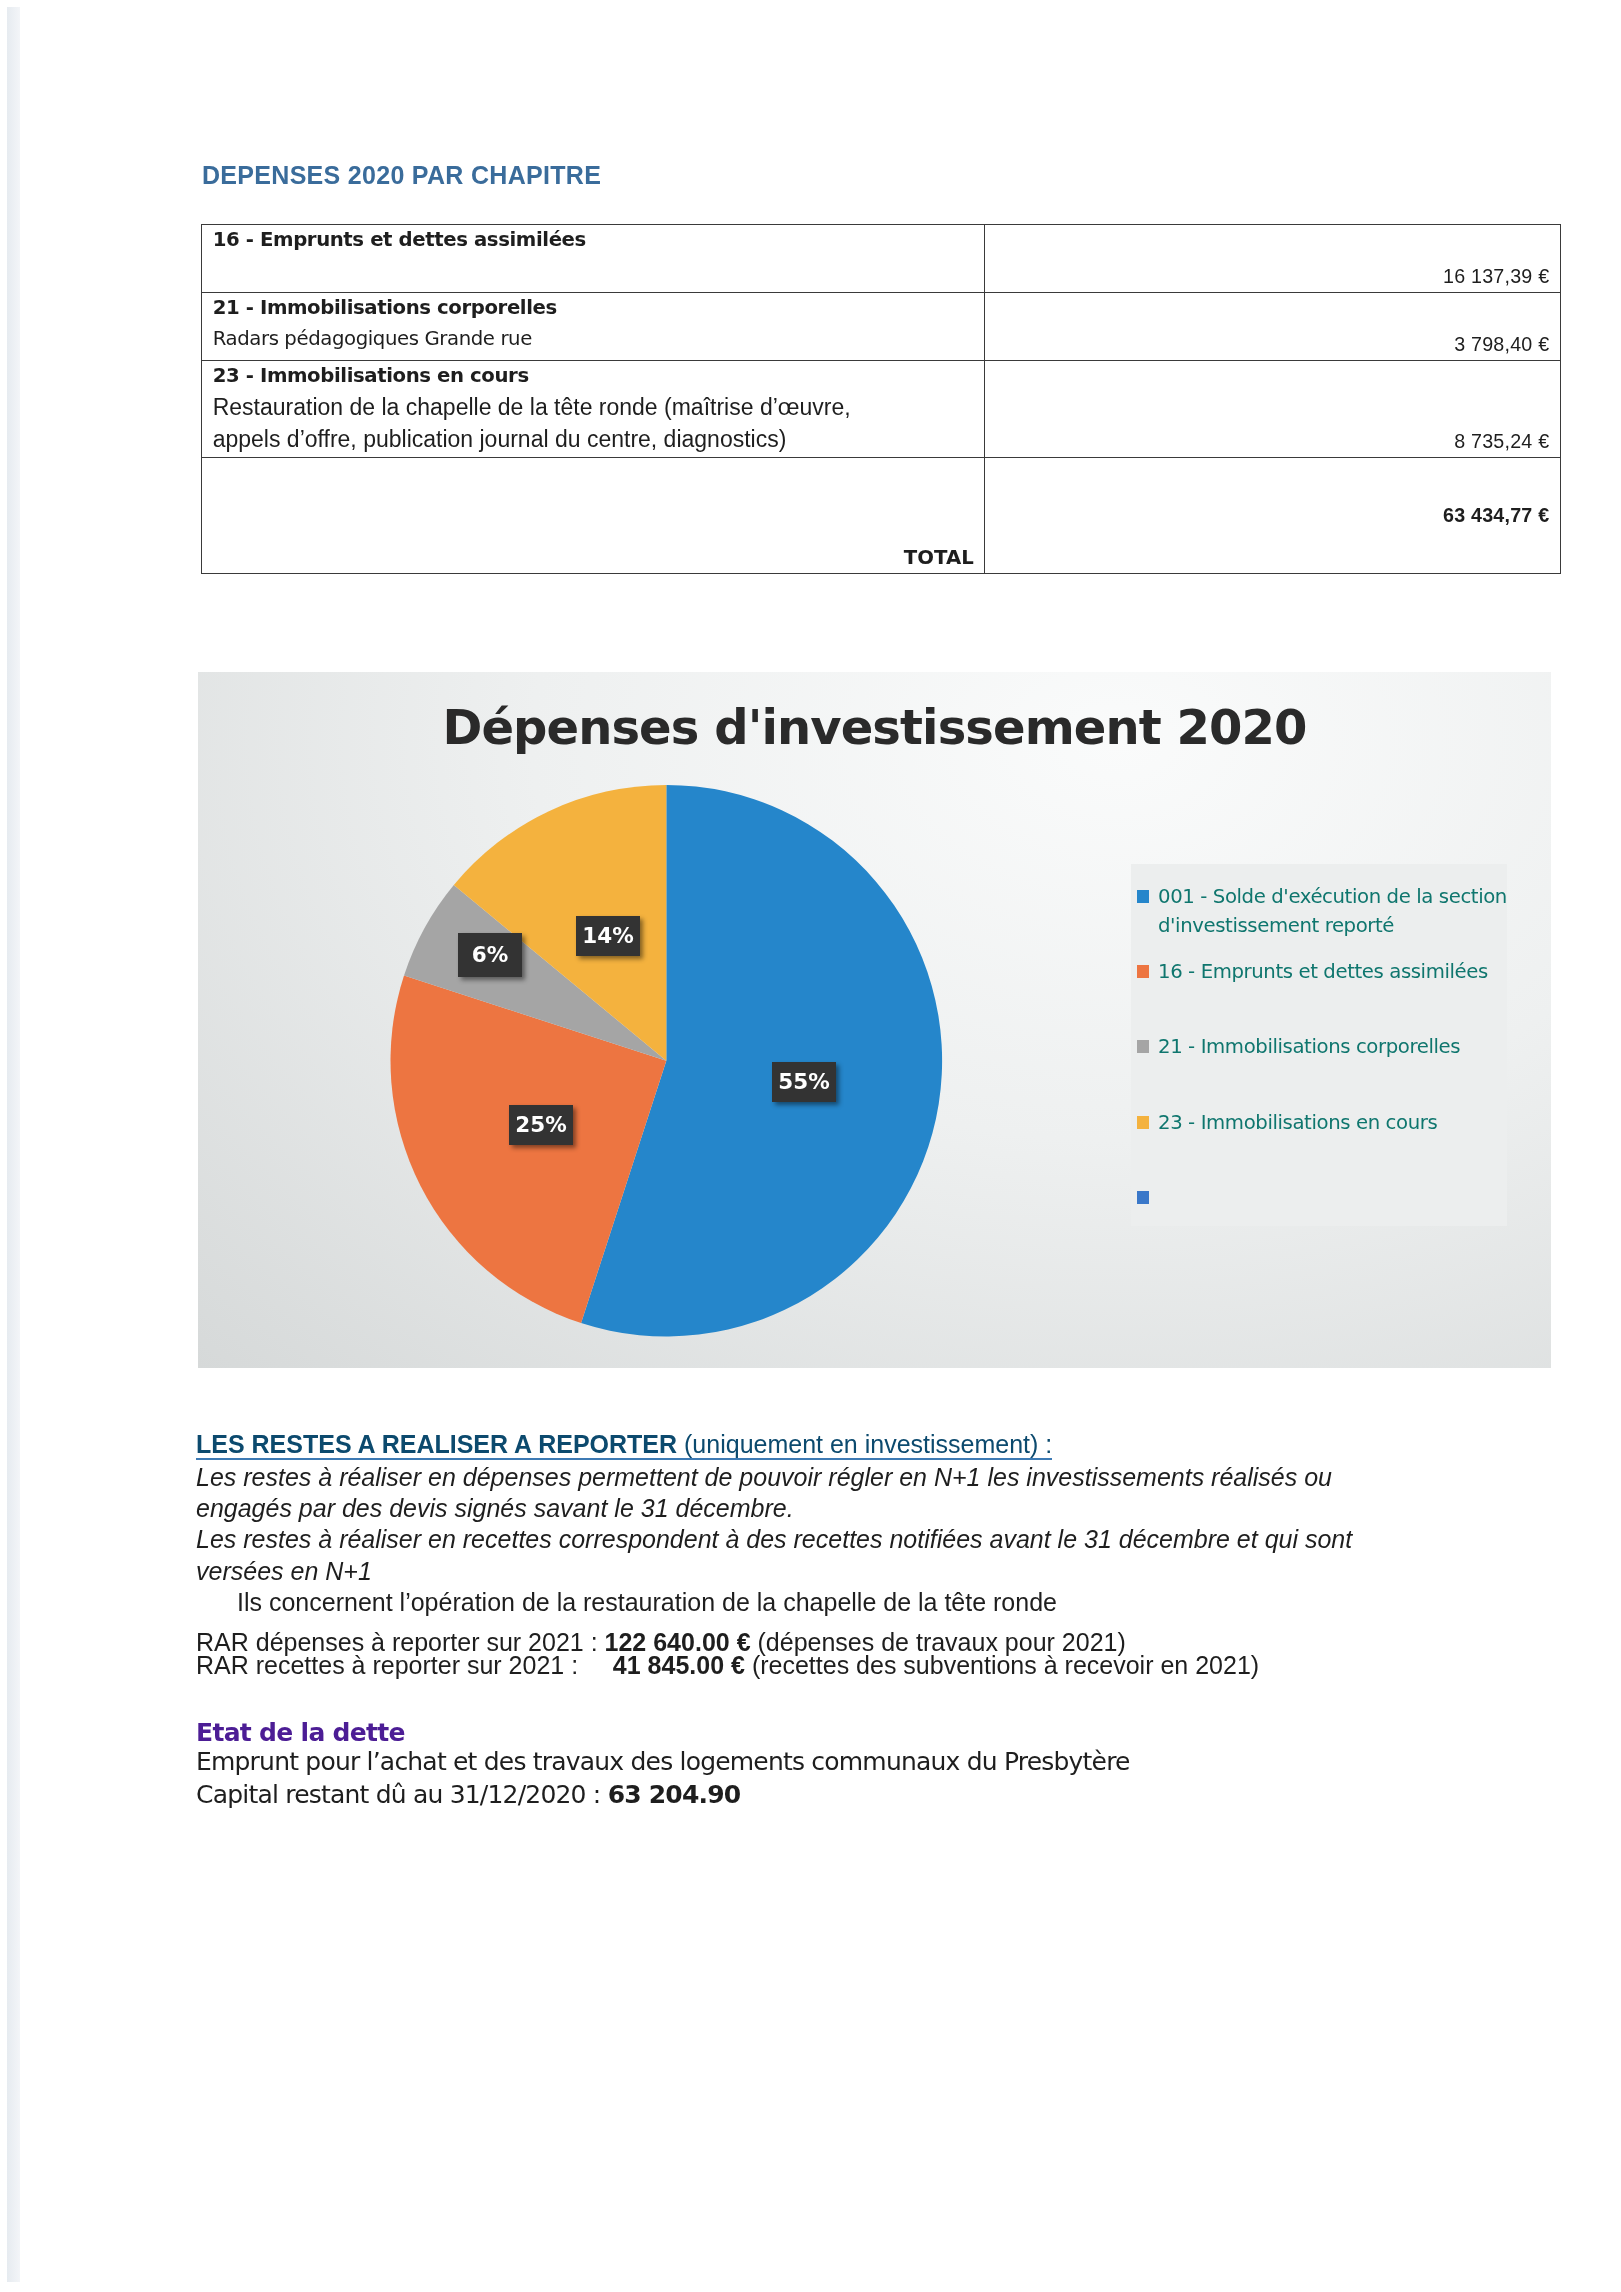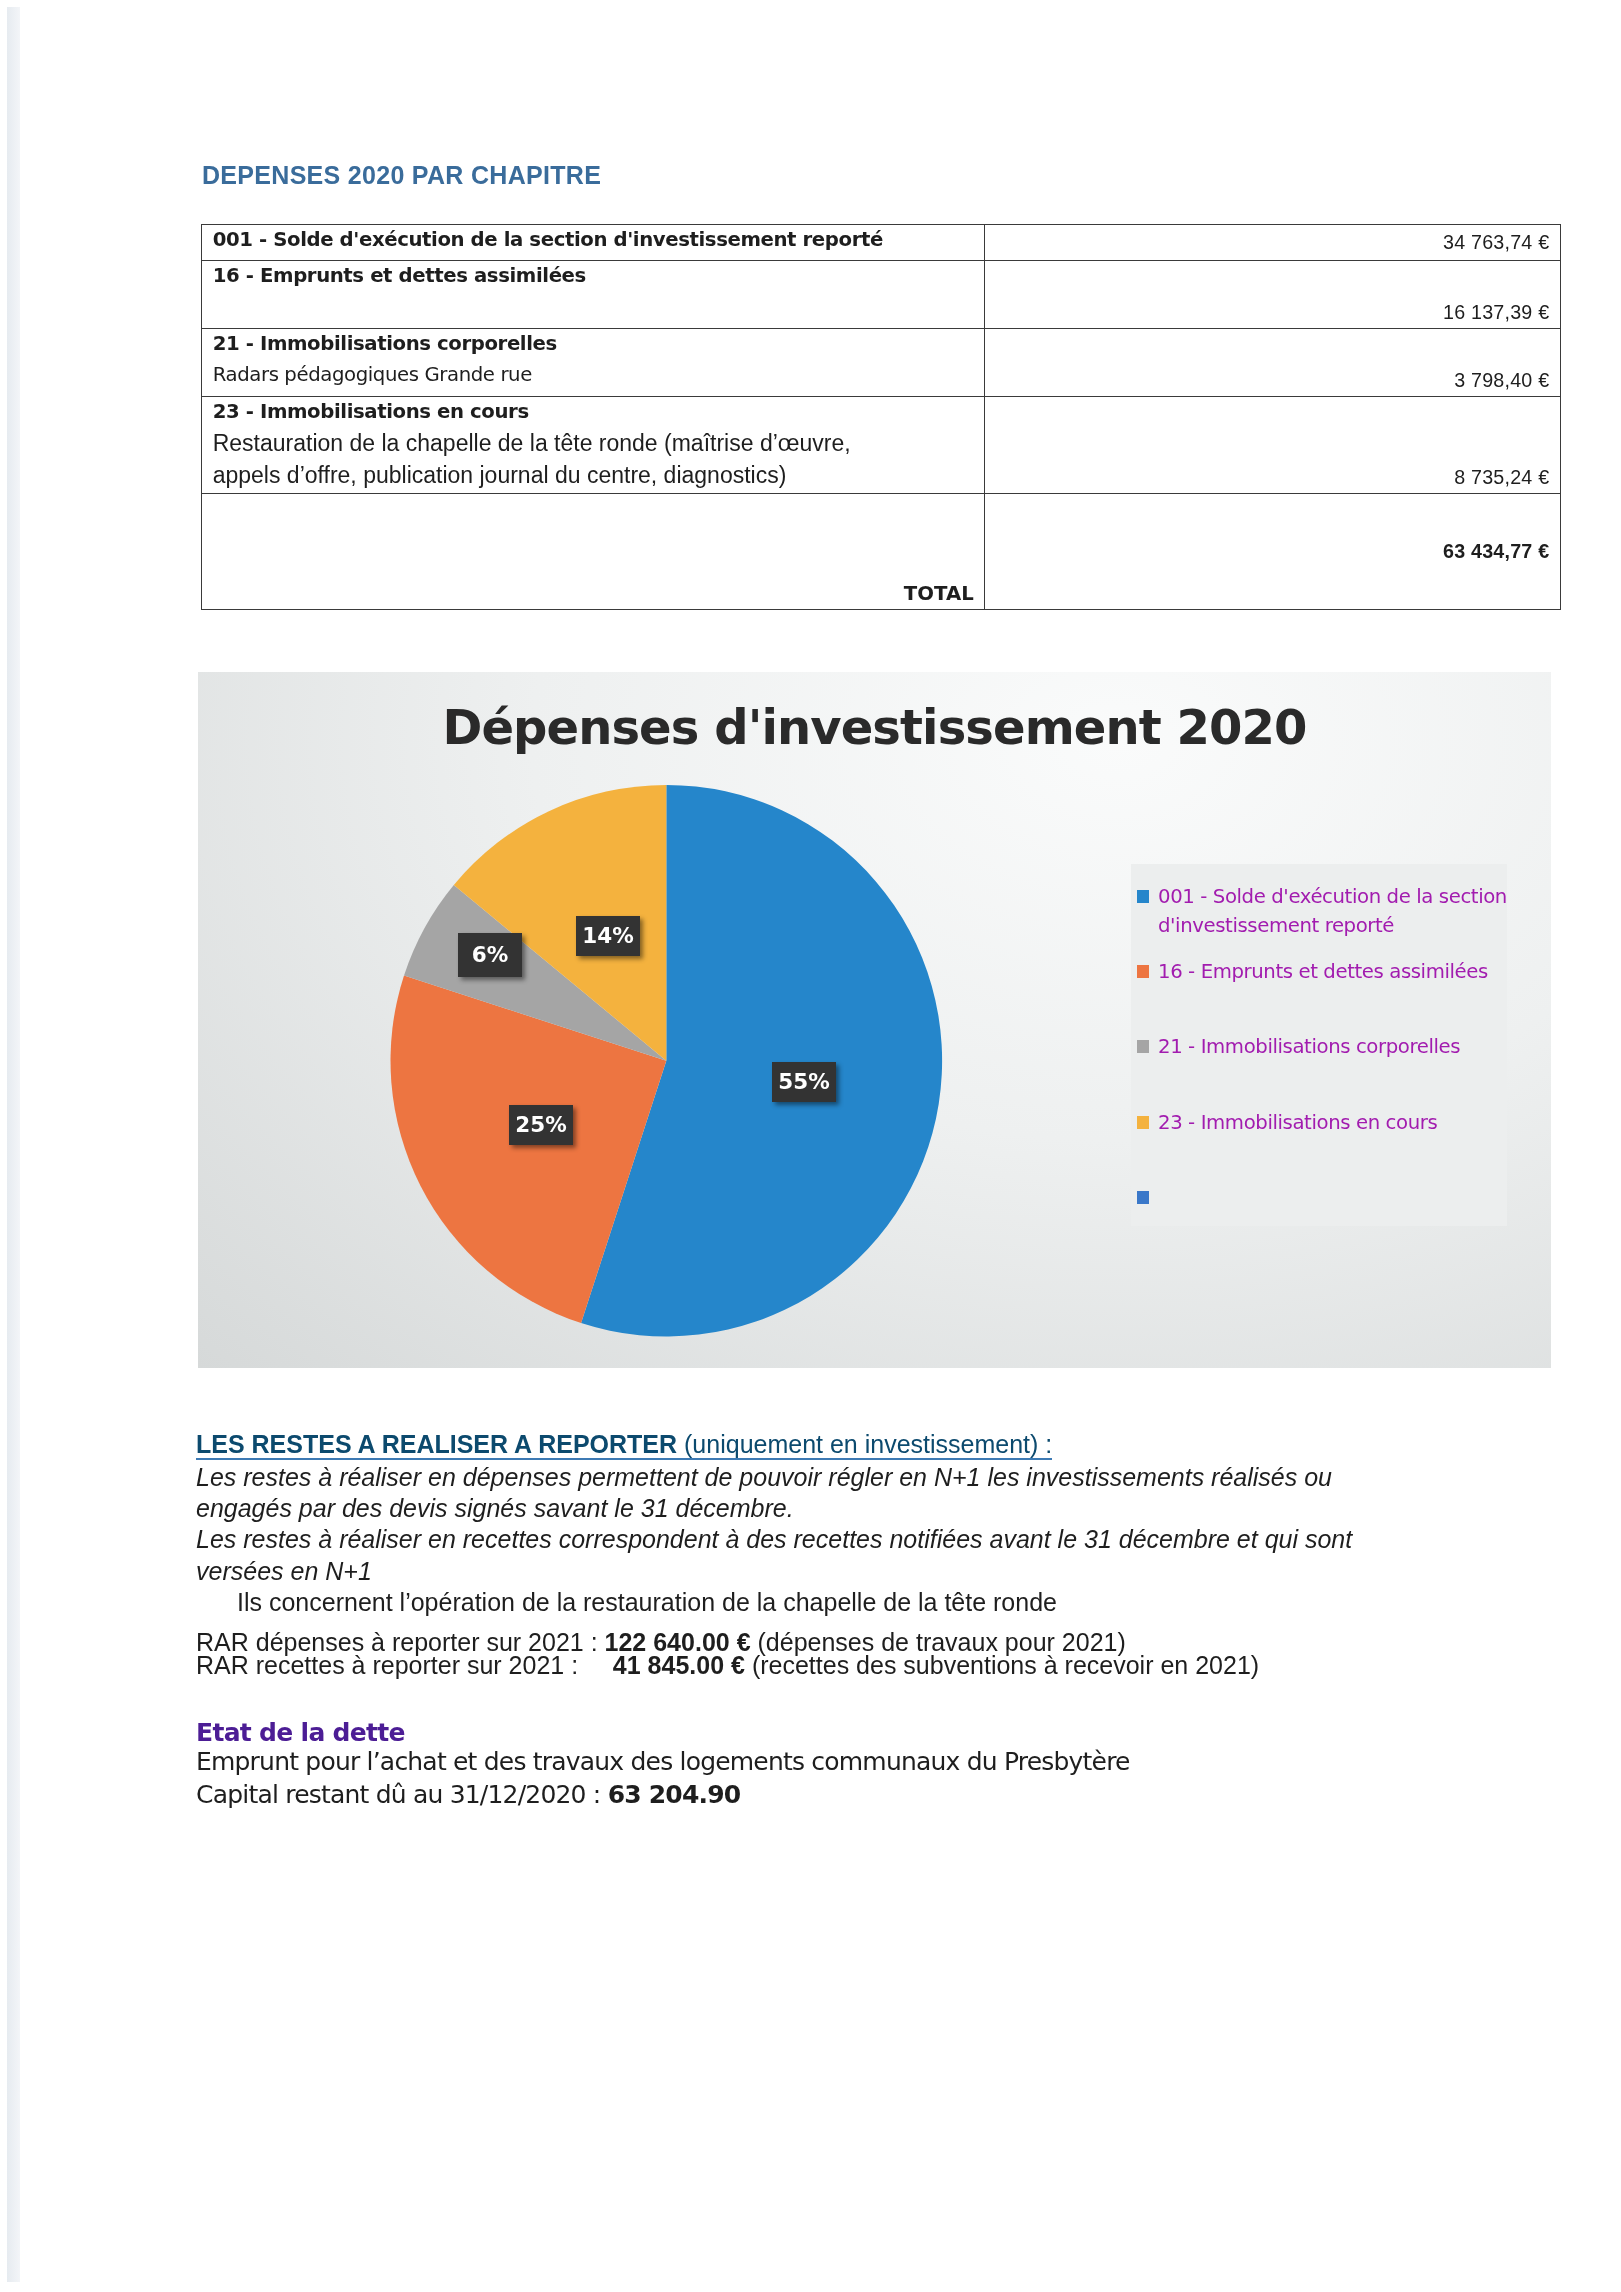--- a/index.html
+++ b/index.html
@@ -20,21 +20,21 @@
   .b { font-weight:bold; font-size:19.7px; line-height:30px; letter-spacing:-0.4px;}
   .n { font-size:19.7px; line-height:32px; letter-spacing:-0.4px;}
   .arial { font-family:"Liberation Sans", sans-serif; font-size:23px; line-height:32px; }
   .total-lab { text-align:right; vertical-align:bottom !important; font-weight:bold; font-size:19.7px; padding-bottom:3.6px !important; }
   .total-amt { font-weight:bold; vertical-align:middle !important; padding-bottom:0 !important;}
   .chart-box { position:absolute; left:198px; top:672px; width:1353px; height:696px;
     background:radial-gradient(ellipse at 68% 10%, #fafbfb 0%, #eef0f0 45%, #d6d9d9 100%); }
   .chart-title { position:absolute; left:0; top:27px; width:100%; text-align:center;
     font-size:48px; font-weight:bold; color:#2a2a2a; font-family:"DejaVu Sans", sans-serif; letter-spacing:-0.9px;}
   .legend { position:absolute; left:933px; top:192px; width:376px; height:362px; background:#eceeee; }
-  .legend-item { position:absolute; left:27px; font-size:19.7px; color:#a21caf; font-family:"DejaVu Sans", sans-serif; line-height:29px; letter-spacing:-0.4px;}
+  .legend-item { position:absolute; left:27px; font-size:19.7px; color:#0f766e; font-family:"DejaVu Sans", sans-serif; line-height:29px; letter-spacing:-0.4px;}
   .legend-swatch { position:absolute; left:-21.5px; top:8px; width:12.5px; height:12.5px; }
   .legend-text { display:block; }
   .pct { position:absolute; background:#333333; color:#fff; font-weight:bold; font-size:21.5px;
     text-align:center; line-height:40px; box-shadow:2.7px 2.7px 4.5px rgba(0,0,0,0.45); font-family:"DejaVu Sans", sans-serif;}
   .rar-title { position:absolute; left:196px; top:1431px; font-size:25px; color:#0c4a6e;
     border-bottom:2.7px solid #3d7ab4; line-height:27px; }
   .rar-title .caps { font-weight:bold; }
   .para { position:absolute; left:196px; font-size:25px; line-height:31px; color:#1e1e1e; white-space:nowrap; }
   .it { font-style:italic; }
   .dette-title { position:absolute; left:196px; top:1718px; font-size:25px; font-weight:bold; color:#4c1d95; font-family:"DejaVu Sans", sans-serif; letter-spacing:-0.7px;}
@@ -43,26 +43,20 @@
 </style>
 </head>
 <body>
 
 <div class="edge-strip"></div>
 
 <div class="heading">DEPENSES 2020 PAR CHAPITRE</div>
 
 <table class="chap">
   <tbody>
-      <tr style="height:36px;">
-    <td class="lab">
-          <div class="b">001 - Solde d'exécution de la section d'investissement reporté</div>
-        </td>
-    <td class="amt" style="vertical-align:middle;padding-bottom:0;">34 763,74 €</td>
-  </tr>
   <tr style="height:68px;">
     <td class="lab">
           <div class="b">16 - Emprunts et dettes assimilées</div>
         </td>
     <td class="amt">16 137,39 €</td>
   </tr>
   <tr style="height:68px;">
     <td class="lab">
       <div class="b">21 - Immobilisations corporelles</div>
       <div class="n">Radars pédagogiques Grande rue</div>

